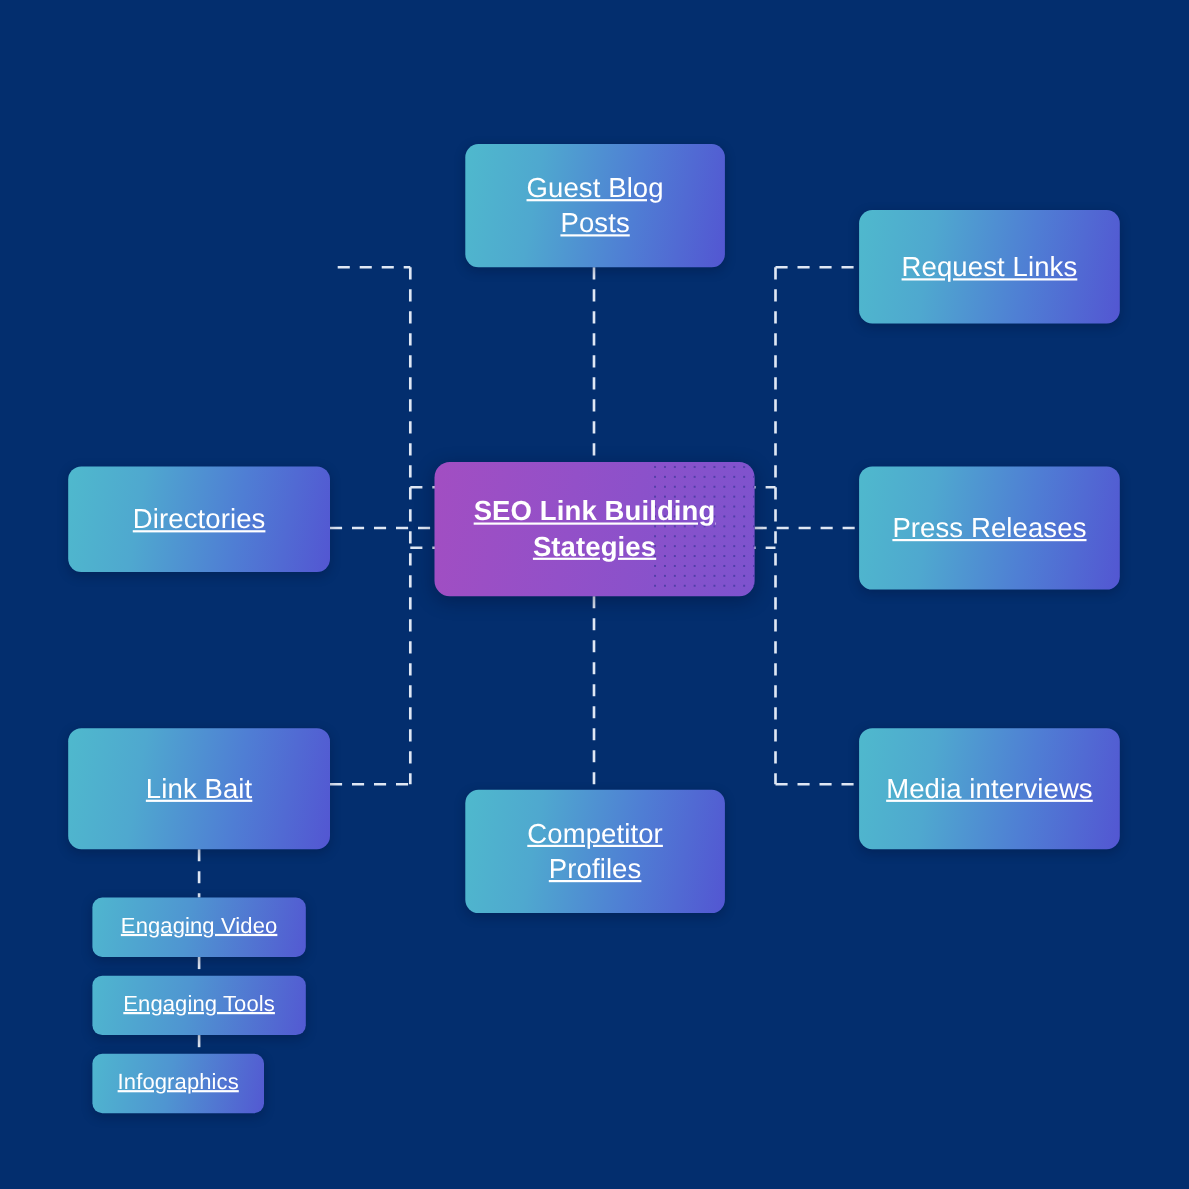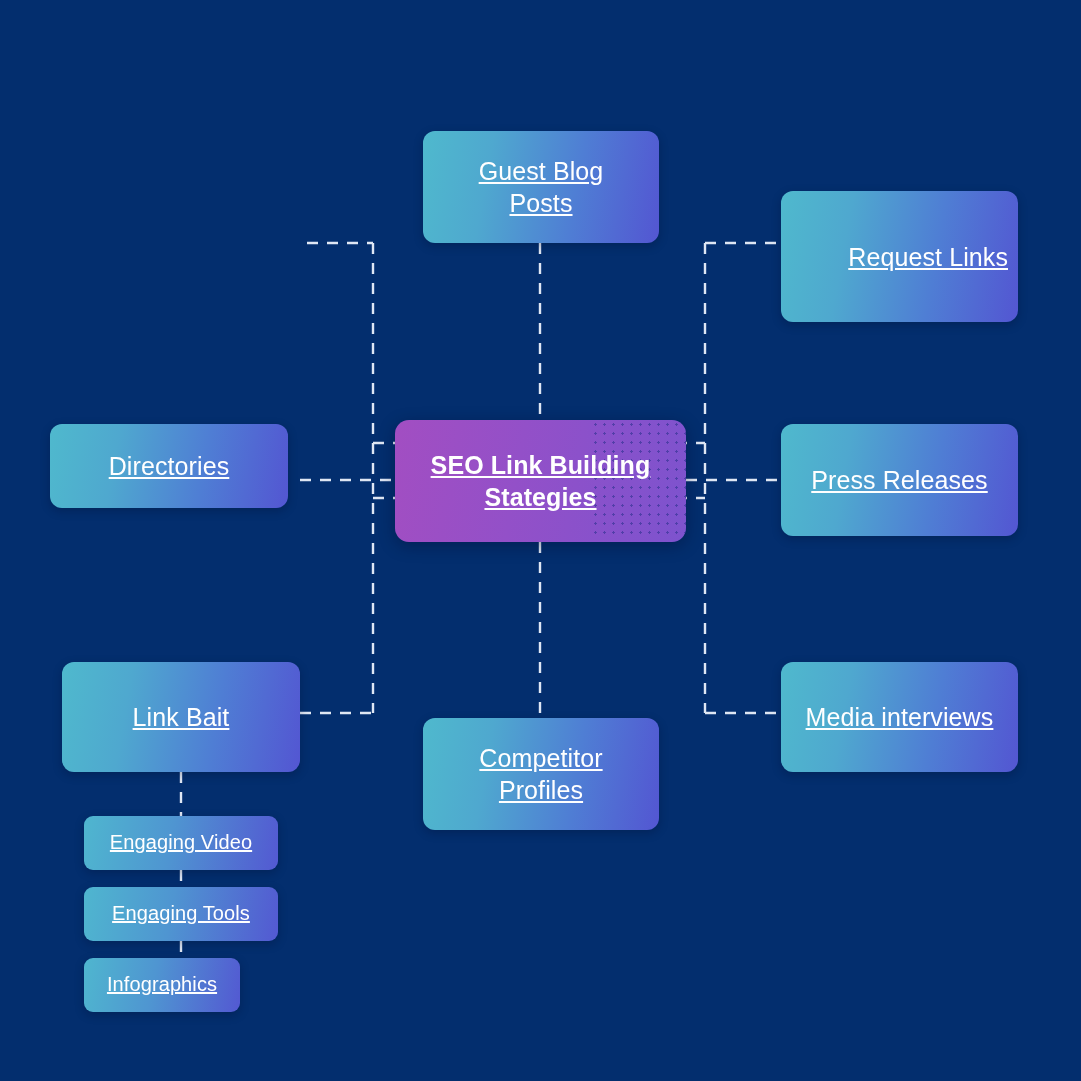--- a/index.html
+++ b/index.html
@@ -93,22 +93,22 @@
     pointer-events: none;
   }
   .central .node-label {
     position: relative;
     z-index: 1;
   }
 
   
   #node-guest-blog-posts   { left: 423px; top: 131px; width: 236px; height: 112px; }
   #node-forums-comments    { left:  71px; top: 191px; width: 236px; height: 103px; }
-  #node-request-links      { left: 781px; top: 191px; width: 237px; height: 131px; justify-content: flex-end; }
-  #node-directories        { left:  50px; top: 424px; width: 238px; height: 84px; text-align: center; }
+  #node-request-links      { left: 781px; top: 191px; width: 237px; height: 103px; }
+  #node-directories        { left:  62px; top: 424px; width: 238px; height: 96px; text-align: center; }
   #node-central            { left: 395px; top: 420px; width: 291px; height: 122px; }
   #node-press-releases     { left: 781px; top: 424px; width: 237px; height: 112px; }
   #node-link-bait          { left:  62px; top: 662px; width: 238px; height: 110px; }
   #node-media-interviews   { left: 781px; top: 662px; width: 237px; height: 110px; }
   #node-competitor-profiles{ left: 423px; top: 718px; width: 236px; height: 112px; }
   #node-engaging-video     { left:  84px; top: 816px; width: 194px; height: 54px; align-items: center; }
   #node-engaging-tools     { left:  84px; top: 887px; width: 194px; height: 54px; }
   #node-infographics       { left:  84px; top: 958px; width: 156px; height: 54px; }
 </style>
 </head>

